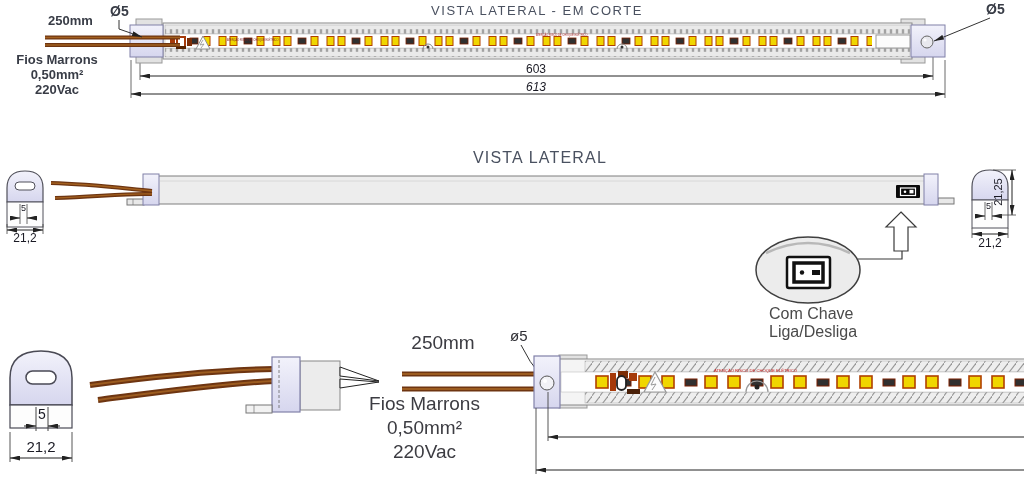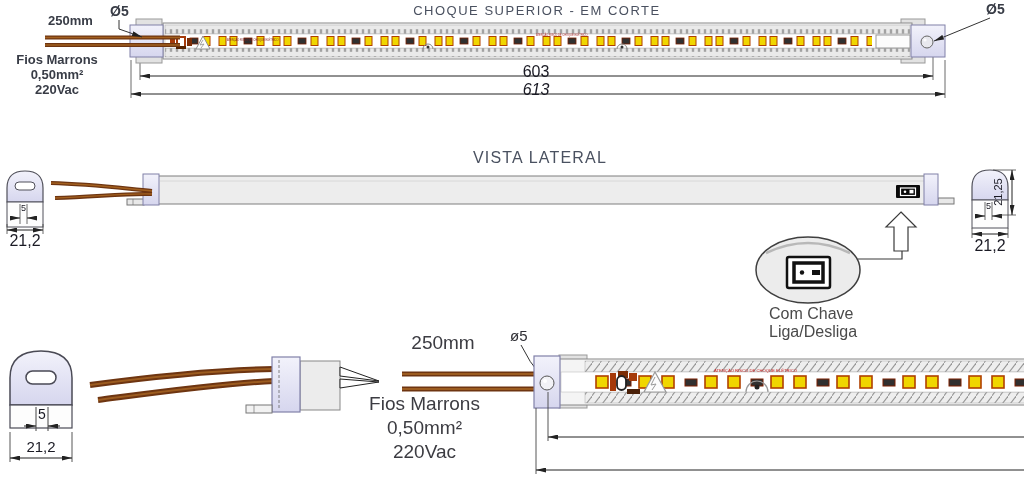--- a/index.html
+++ b/index.html
@@ -2,21 +2,21 @@
 <html><head>
 <meta charset="utf-8">
 <style>
   html,body{margin:0;padding:0;background:#fff;}
   #stage{position:relative;width:1024px;height:480px;background:#ffffff;overflow:hidden;
          font-family:"Liberation Sans",sans-serif;}
   #lineart{position:absolute;left:0;top:0;}
   .lbl{position:absolute;white-space:nowrap;color:#33363f;line-height:1.1;}
   .cad{font-weight:bold;font-size:13px;color:#383c46;}
   .cadbig{font-size:19px;color:#3c3c42;}
-  .dim{font-size:16px;color:#1a1a24;}
+  .dim{font-size:12px;color:#1a1a24;}
   .dimsmall{font-size:9px;color:#1a1a24;}
   .title{font-size:13px;letter-spacing:1.5px;color:#4a5160;}
   .ctr{text-align:center;}
   .note{line-height:15px;text-align:center;}
   .notebig{line-height:24px;text-align:center;}
   .callout{font-size:16px;color:#4a4a4a;}
   .rot{transform:rotate(-90deg);transform-origin:center center;font-size:11px;}
 </style>
 </head>
 <body>
@@ -270,21 +270,21 @@
 
     <g stroke="#444" stroke-width="0.9">
       <line x1="536" y1="408" x2="536" y2="474"></line>
       <line x1="548" y1="392" x2="548" y2="441"></line>
     </g>
     <line x1="548" y1="437" x2="1026" y2="437" stroke="#222" stroke-width="1" marker-start="url(#arrS)"></line>
     <line x1="536" y1="470" x2="1026" y2="470" stroke="#222" stroke-width="1" marker-start="url(#arrS)"></line>
   </g>
 </svg>
 
-<div class="lbl title ctr" style="left:407px;top:4px;width:260px;">CHOQUE SUPERIOR - EM CORTE</div>
+<div class="lbl title ctr" style="left:407px;top:4px;width:260px;">VISTA LATERAL - EM CORTE</div>
 <div class="lbl cad" style="left:48px;top:14px;">250mm</div>
 <div class="lbl cad" style="left:110px;top:4px;font-size:14px;">Ø5</div>
 <div class="lbl cad" style="left:986px;top:2px;font-size:14px;">Ø5</div>
 <div class="lbl cad note" style="left:2px;top:52px;width:110px;">
   <div>Fios Marrons</div>
   <div>0,50mm²</div>
   <div>220Vac</div>
 </div>
 <div class="lbl dim ctr" style="left:511px;top:63px;width:50px;">603</div>
 <div class="lbl dim ctr" style="left:511px;top:81px;width:50px;font-style:italic;">613</div>

